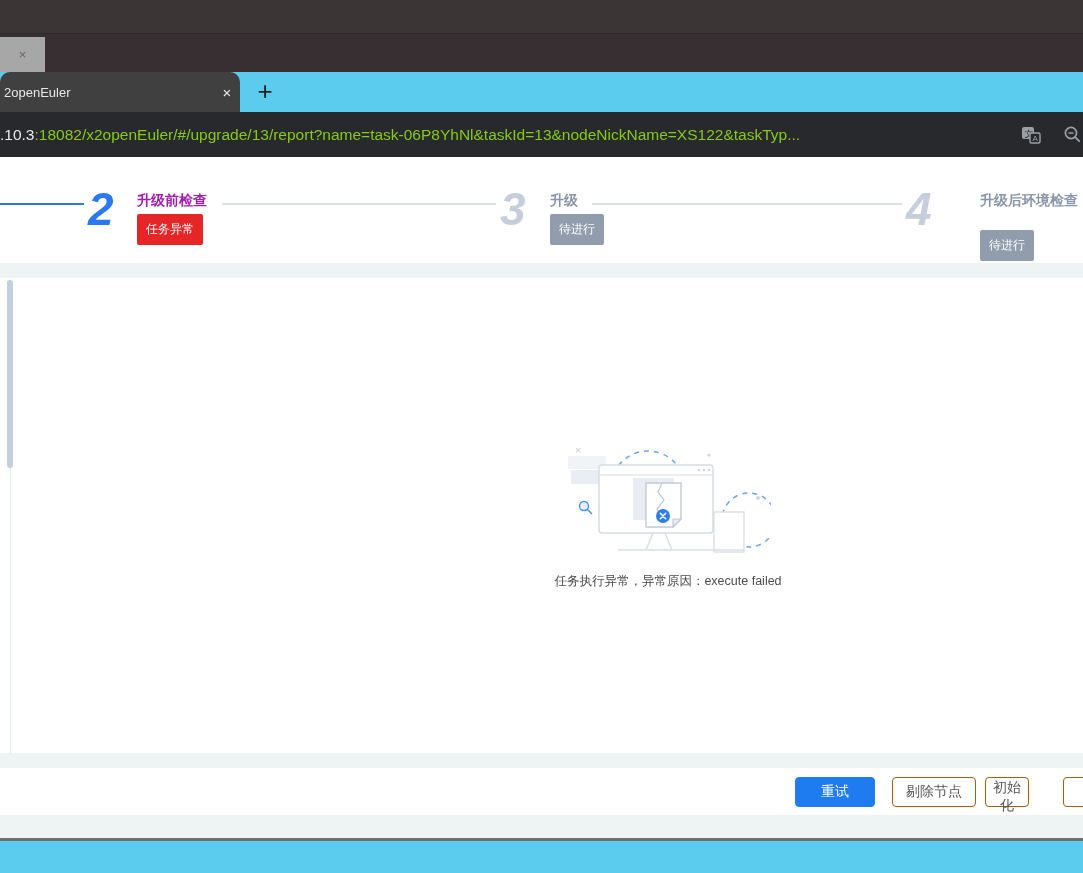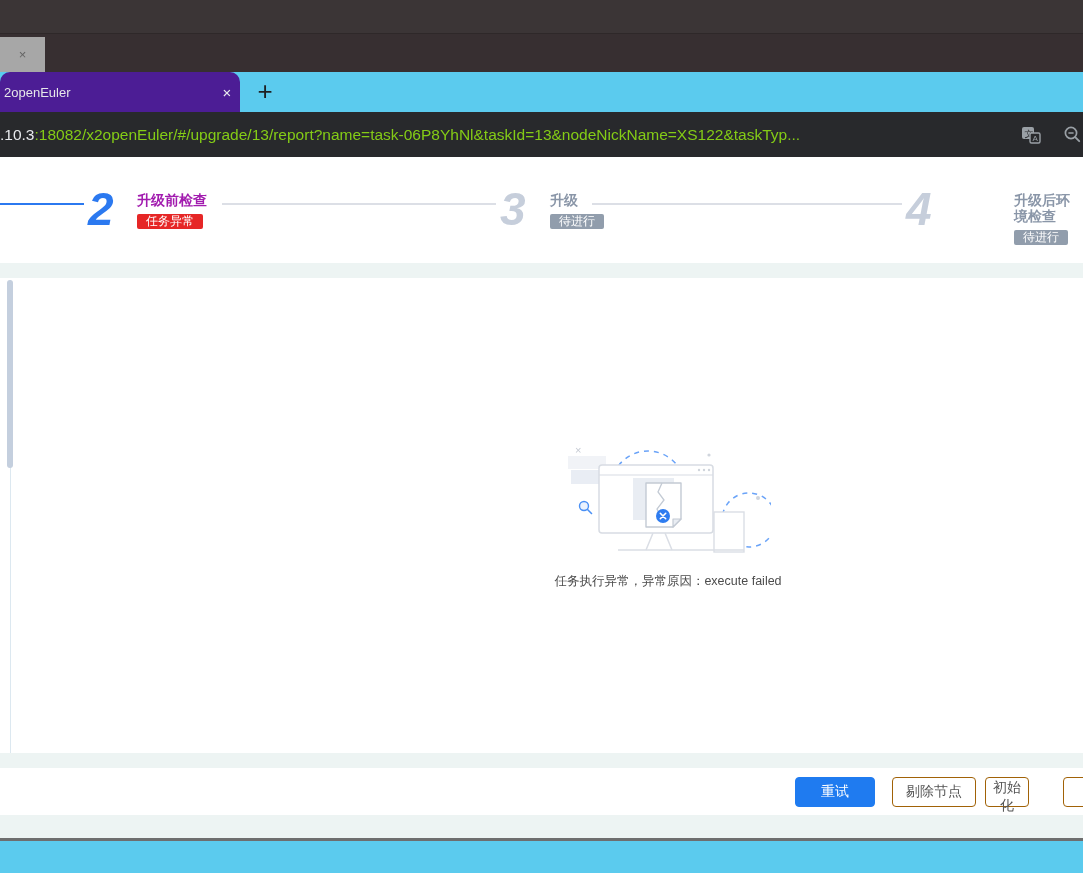--- a/index.html
+++ b/index.html
@@ -6,21 +6,21 @@
   .screen{position:relative;width:1083px;height:873px;overflow:hidden;
           font-family:"Liberation Sans",sans-serif;background:#fff;}
 
   
   .titlebar{position:absolute;left:0;top:0;width:100%;height:33px;background:#3b3536;}
   .upperstrip{position:absolute;left:0;top:33px;width:100%;height:39px;background:#372F31;border-top:1px solid #2e2829;}
   .mini-tab{position:absolute;left:0;top:3px;width:45px;height:35px;background:#a7a7a7;
             display:flex;align-items:center;justify-content:center;}
   .mini-tab span{color:#646464;font-size:13px;line-height:1;}
   .tabstrip{position:absolute;left:0;top:72px;width:100%;height:40px;background:#5bcbee;}
-  .tab{position:absolute;left:0;top:0;width:240px;height:40px;background:#4c1d95;
+  .tab{position:absolute;left:0;top:0;width:240px;height:40px;background:#404040;
        border-radius:10px 10px 0 0;display:flex;align-items:center;}
   .tab-title{color:#e6e7e9;font-size:13px;padding-left:4px;flex:1;white-space:nowrap;overflow:hidden;}
   .tab-close{color:#eceff1;font-size:15px;width:26px;text-align:center;cursor:pointer;}
   .newtab{position:absolute;left:249px;top:2px;width:32px;height:34px;color:#1e2022;
           font-size:26px;font-weight:400;display:flex;align-items:center;justify-content:center;cursor:pointer;}
   .urlbar{position:absolute;left:0;top:112px;width:100%;height:45px;background:#28292c;padding-left:32px;}
   .url{position:absolute;left:0;top:0;height:45px;display:flex;align-items:center;
        font-size:15.5px;white-space:nowrap;}
   .url .host{color:#e8eaed;}
   .url .rest{color:#84cc16;}
@@ -32,21 +32,21 @@
   .page{position:absolute;left:0;top:157px;width:100%;height:716px;background:#fff;}
   .connector{position:absolute;height:2px;background:#dcdfe6;}
   .connector.done{background:#2b79f0;}
   .step-num{position:absolute;top:29px;font-size:46px;line-height:46px;font-weight:700;font-style:italic;}
   .step-num.error{color:#2b79f0;}
   .step-num.pending{color:#c6cedb;}
   .step-wrap{position:absolute;top:35px;display:flex;flex-direction:column;align-items:flex-start;}
   .step-label{font-size:14px;font-weight:600;line-height:16px;}
   .step-label.error{color:#a21caf;text-align:center;}
   .step-label.pending{color:#8a96a8;}
-  .step-badge{margin-top:6px;font-size:12px;line-height:15px;color:#fff;padding:0 9px;border-radius:2px;}
+  .step-badge{margin-top:6px;font-size:12px;line-height:15px;color:#fff;padding:8px 9px;border-radius:2px;}
   .step-badge.error{background:#e62626;}
   .step-badge.pending{background:#919dac;}
 
   .band{position:absolute;left:0;width:100%;background:#edf4f3;}
   .card{position:absolute;left:0;top:278px;width:100%;height:475px;background:#fff;}
   .scroll-track{position:absolute;left:10px;top:2px;width:1px;height:473px;background:#dce8f0;}
   .scroll-thumb{position:absolute;left:7px;top:2px;width:6px;height:188px;background:#c4cfde;border-radius:3px;}
 
   .error-wrap{position:absolute;left:468px;top:150px;width:400px;text-align:center;}
   .error-msg{margin:6px 0 0 0;font-size:12.5px;color:#4c4c4c;}
@@ -113,21 +113,21 @@
       <span class="step-badge error">任务异常</span>
     </div>
     <div class="connector" style="left:222px;top:46px;width:274px;"></div>
     <div class="step-num pending" style="left:500px;">3</div>
     <div class="step-wrap" style="left:550px;">
       <span class="step-label pending">升级</span>
       <span class="step-badge pending">待进行</span>
     </div>
     <div class="connector" style="left:592px;top:46px;width:310px;"></div>
     <div class="step-num pending" style="left:906px;">4</div>
-    <div class="step-wrap" style="left:1014px;">
+    <div class="step-wrap" style="left:980px;gap:16px;">
       <span class="step-label pending">升级后环境检查</span>
       <span class="step-badge pending">待进行</span>
     </div>
 
     <div class="band" style="top:106px;height:15px;"></div>
 
     <div class="card" style="top:121px;">
       <div class="scroll-track"></div>
       <div class="scroll-thumb"></div>
 

